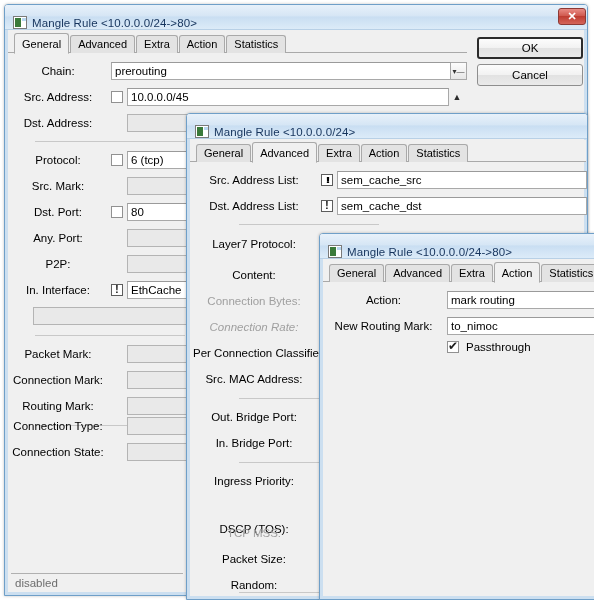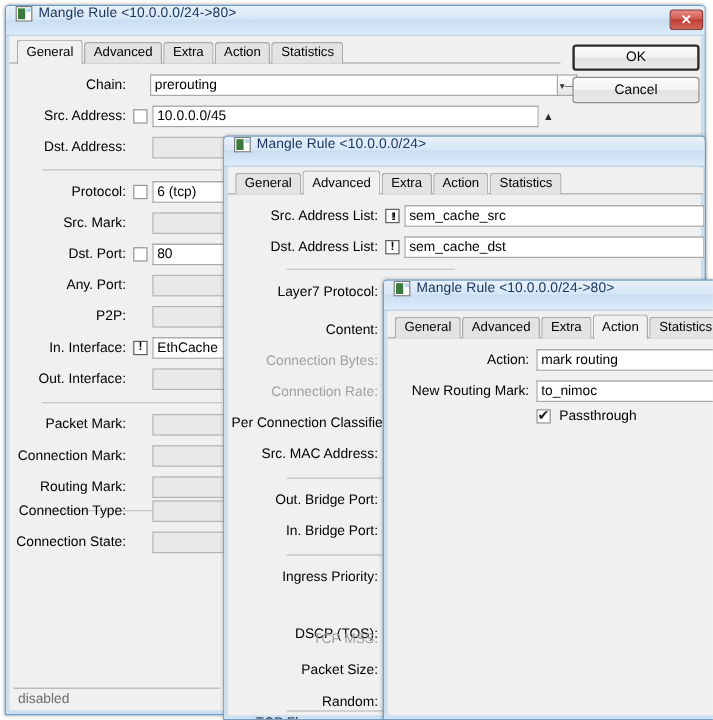--- a/index.html
+++ b/index.html
@@ -28,21 +28,21 @@
     border: 3px solid #ccdff0;
     border-top: none;
     border-radius: 0;
   }
   .titlebar {
     position: relative;
     height: 25px;
     background: linear-gradient(to bottom, #e8f1fa 0%, #d6e6f5 45%, #c9def2 50%, #dcebf8 100%);
     border-bottom: 1px solid #b8d0e6;
     display: flex;
-    align-items: flex-start;
+    align-items: flex-end;
     padding: 0 4px;
   }
   .app-icon {
     width: 14px; height: 13px;
     margin: 0 5px 0 4px;
     background: #ffffff;
     border: 1px solid #7a7a7a;
     position: relative;
     flex: 0 0 auto;
   }
@@ -120,21 +120,21 @@
   .body { position: relative; padding: 0; }
   .row {
     position: absolute;
     height: 18px;
     display: flex;
     align-items: center;
   }
   .lbl {
     font-size: 11.5px;
     color: #000;
-    text-align: right;
+    text-align: center;
     white-space: nowrap;
     line-height: 18px;
   }
   .lbl.dim { color: #a0a0a0; }
   .field {
     height: 18px;
     background: #ffffff;
     border: 1px solid #a8a8a8;
     border-top-color: #9a9a9a;
     font-size: 11.5px;
@@ -263,21 +263,21 @@
       <div class="tab">Advanced</div>
       <div class="tab">Extra</div>
       <div class="tab">Action</div>
       <div class="tab">Statistics</div>
     </div>
 
     <div class="body" style="position:absolute; left:0; top:0; width:584px; height:592px;">
 
       <div class="row" style="left:6px; top:57px;">
         <span class="lbl" style="width:94px;">Chain:</span>
-        <span class="field" style="width:340px; margin-left:20px;">prerouting</span>
+        <span class="field" style="width:340px; margin-left:6px;">prerouting</span>
         <span class="spin">▾—</span>
       </div>
 
       <div class="row" style="left:6px; top:83px;">
         <span class="lbl" style="width:94px;">Src. Address:</span>
         <span class="cbx" style="margin-left:6px;"></span>
         <span class="field" style="width:322px;">10.0.0.0/45</span>
         <span class="arrow-up">▲</span>
       </div>
 
@@ -315,21 +315,20 @@
         <span class="field disabled" style="width:322px; margin-left:22px;"></span>
       </div>
 
       <div class="row" style="left:6px; top:276px;">
         <span class="lbl" style="width:94px;">In. Interface:</span>
         <span class="negmark" style="margin-left:6px;">!</span>
         <span class="field" style="width:322px;">EthCache</span>
       </div>
 
       <div class="row" style="left:6px; top:302px;">
-        <span class="lbl" style="width:94px;">Out. Interface:</span>
         <span class="field disabled" style="width:322px; margin-left:22px;"></span>
       </div>
 
       <div class="sep" style="left:30px; top:330px; width:150px;"></div>
 
       <div class="row" style="left:6px; top:340px;">
         <span class="lbl" style="width:94px;">Packet Mark:</span>
         <span class="field disabled" style="width:322px; margin-left:22px;"></span>
       </div>
 
@@ -405,21 +404,21 @@
         <span class="lbl" style="width:122px;">Content:</span>
         <span class="field disabled" style="width:250px; margin-left:22px;"></span>
       </div>
 
       <div class="row" style="left:6px; top:178px;">
         <span class="lbl dim" style="width:122px;">Connection Bytes:</span>
         <span class="field disabled" style="width:250px; margin-left:22px;"></span>
       </div>
 
       <div class="row" style="left:6px; top:204px;">
-        <span class="lbl dim" style="width:122px;">Connection Rate:</span>
+        <span class="lbl dim" style="width:122px;font-style:italic;">Connection Rate:</span>
         <span class="field disabled" style="width:250px; margin-left:22px;"></span>
       </div>
 
       <div class="row" style="left:6px; top:230px;">
         <span class="lbl" style="width:122px;">Per Connection Classifier:</span>
         <span class="field disabled" style="width:250px; margin-left:22px;"></span>
       </div>
 
       <div class="row" style="left:6px; top:256px;">
         <span class="lbl" style="width:122px;">Src. MAC Address:</span>

